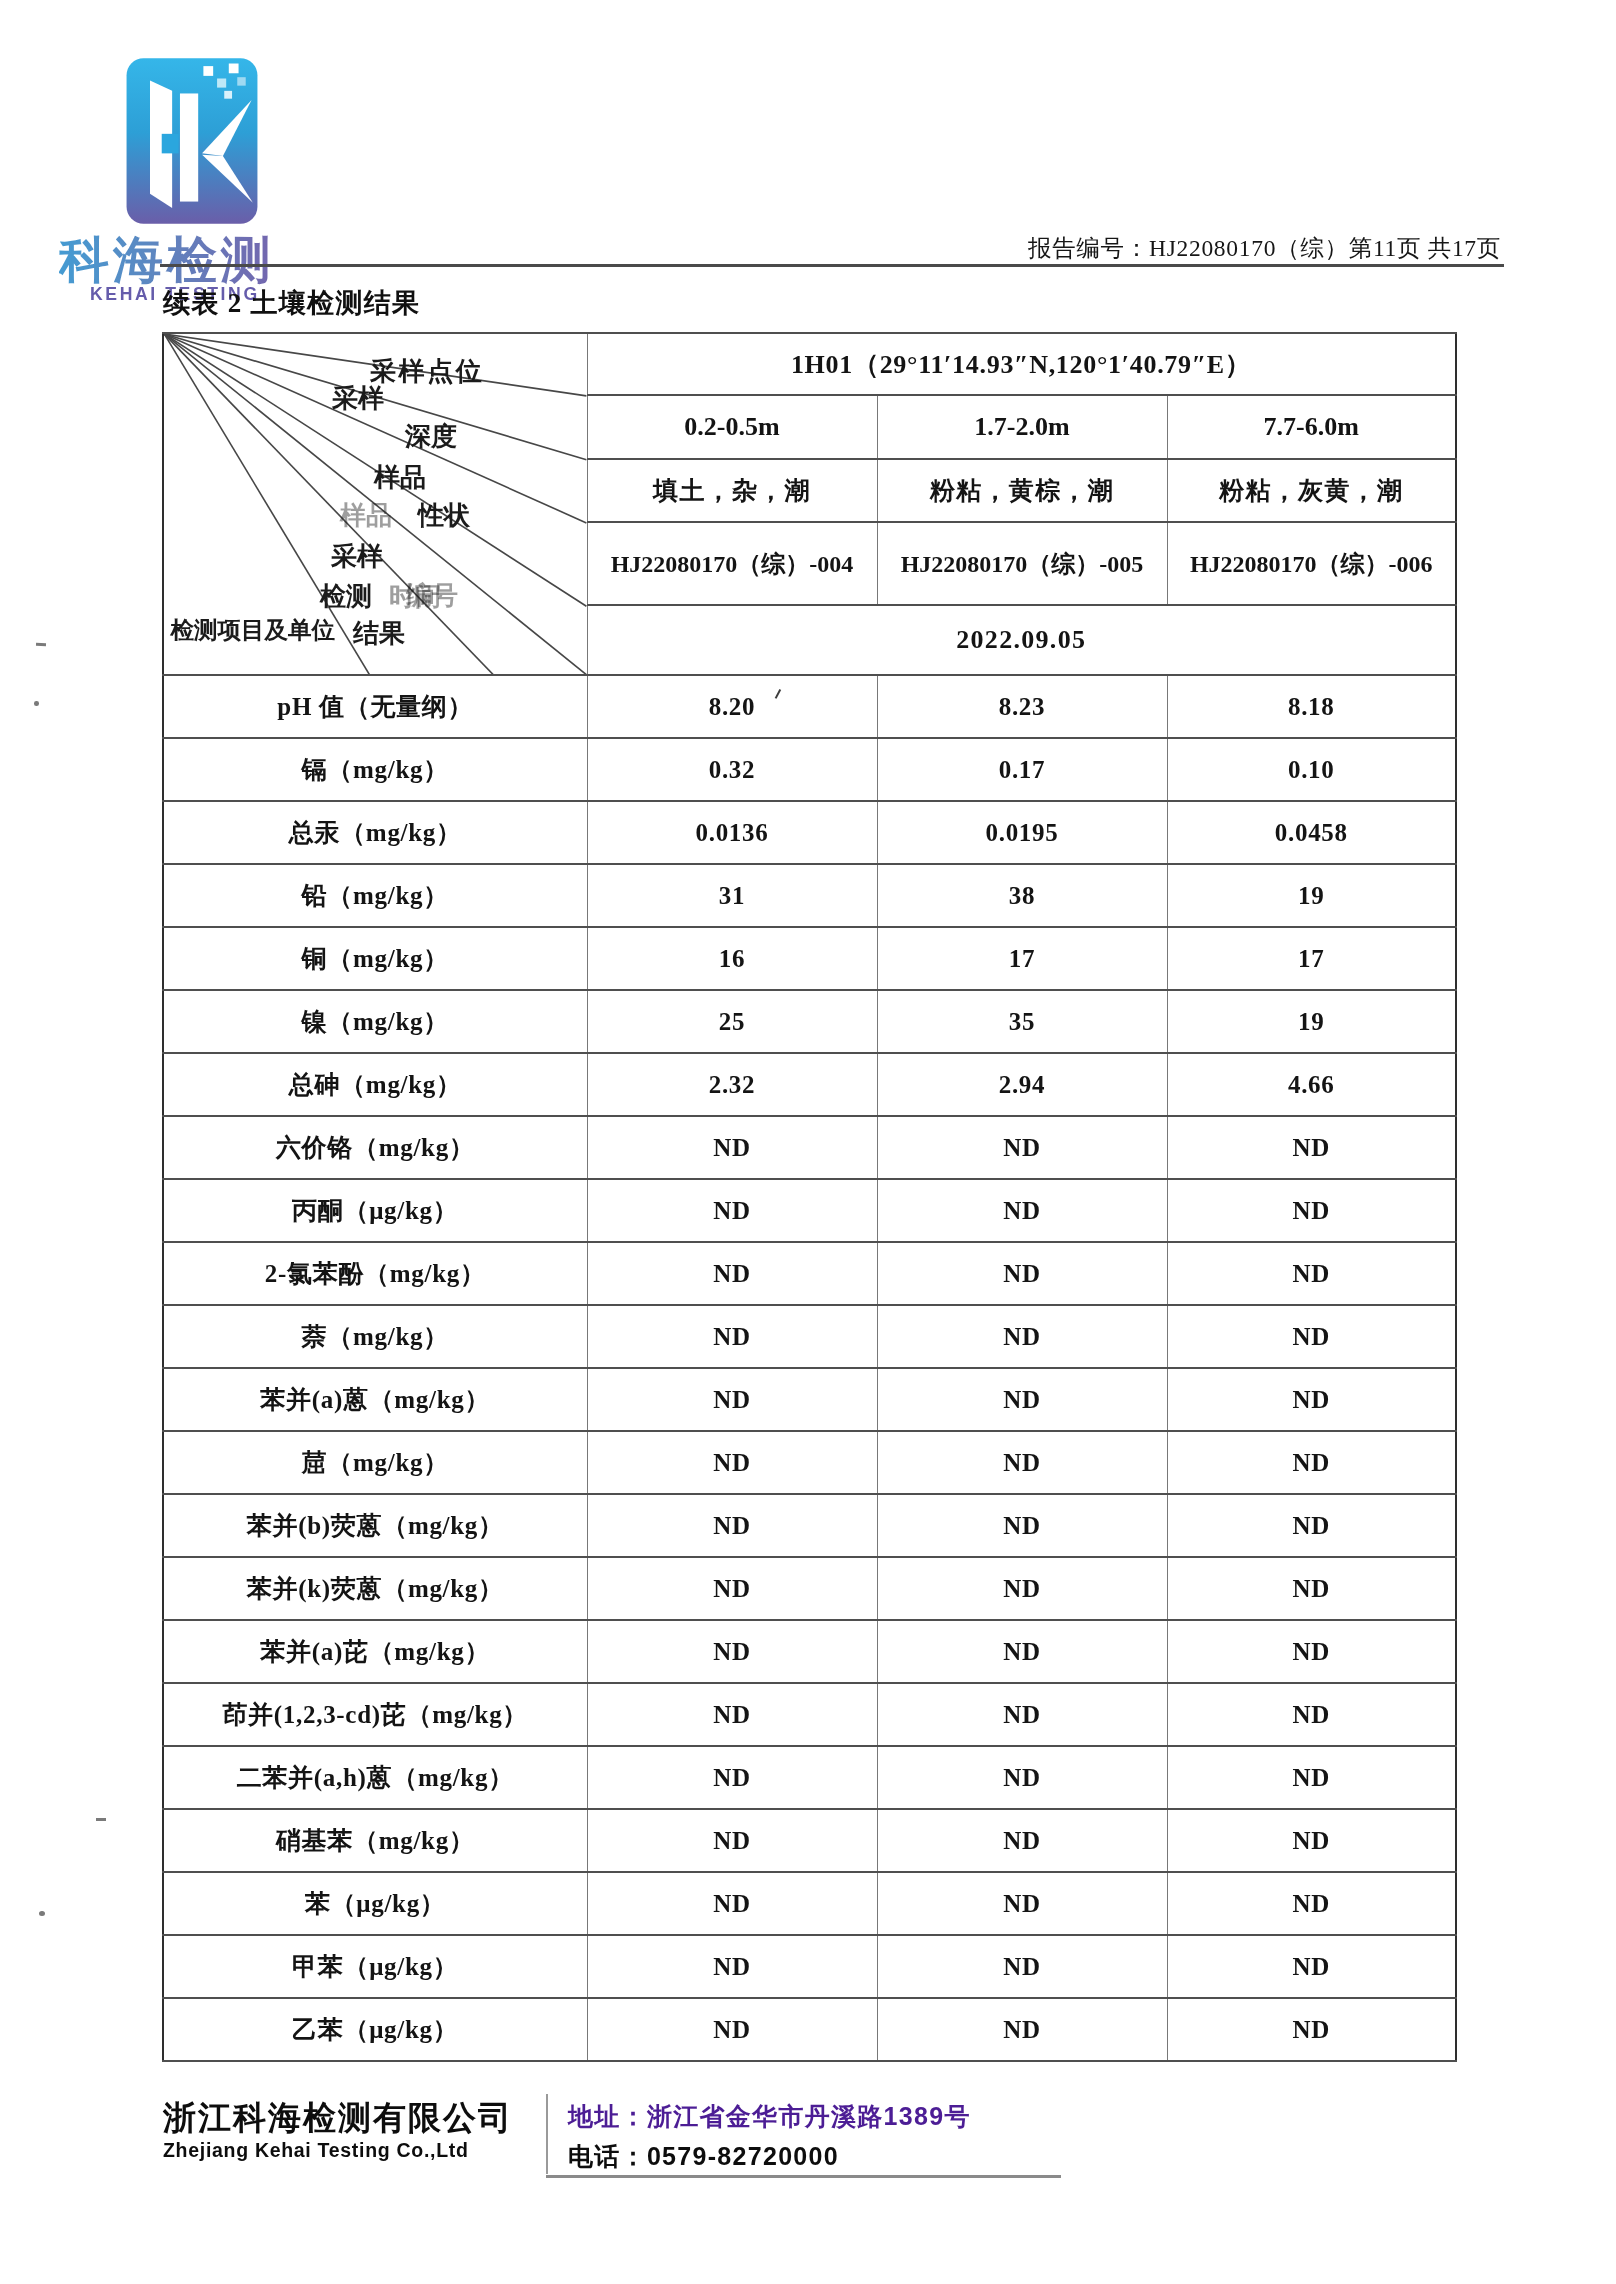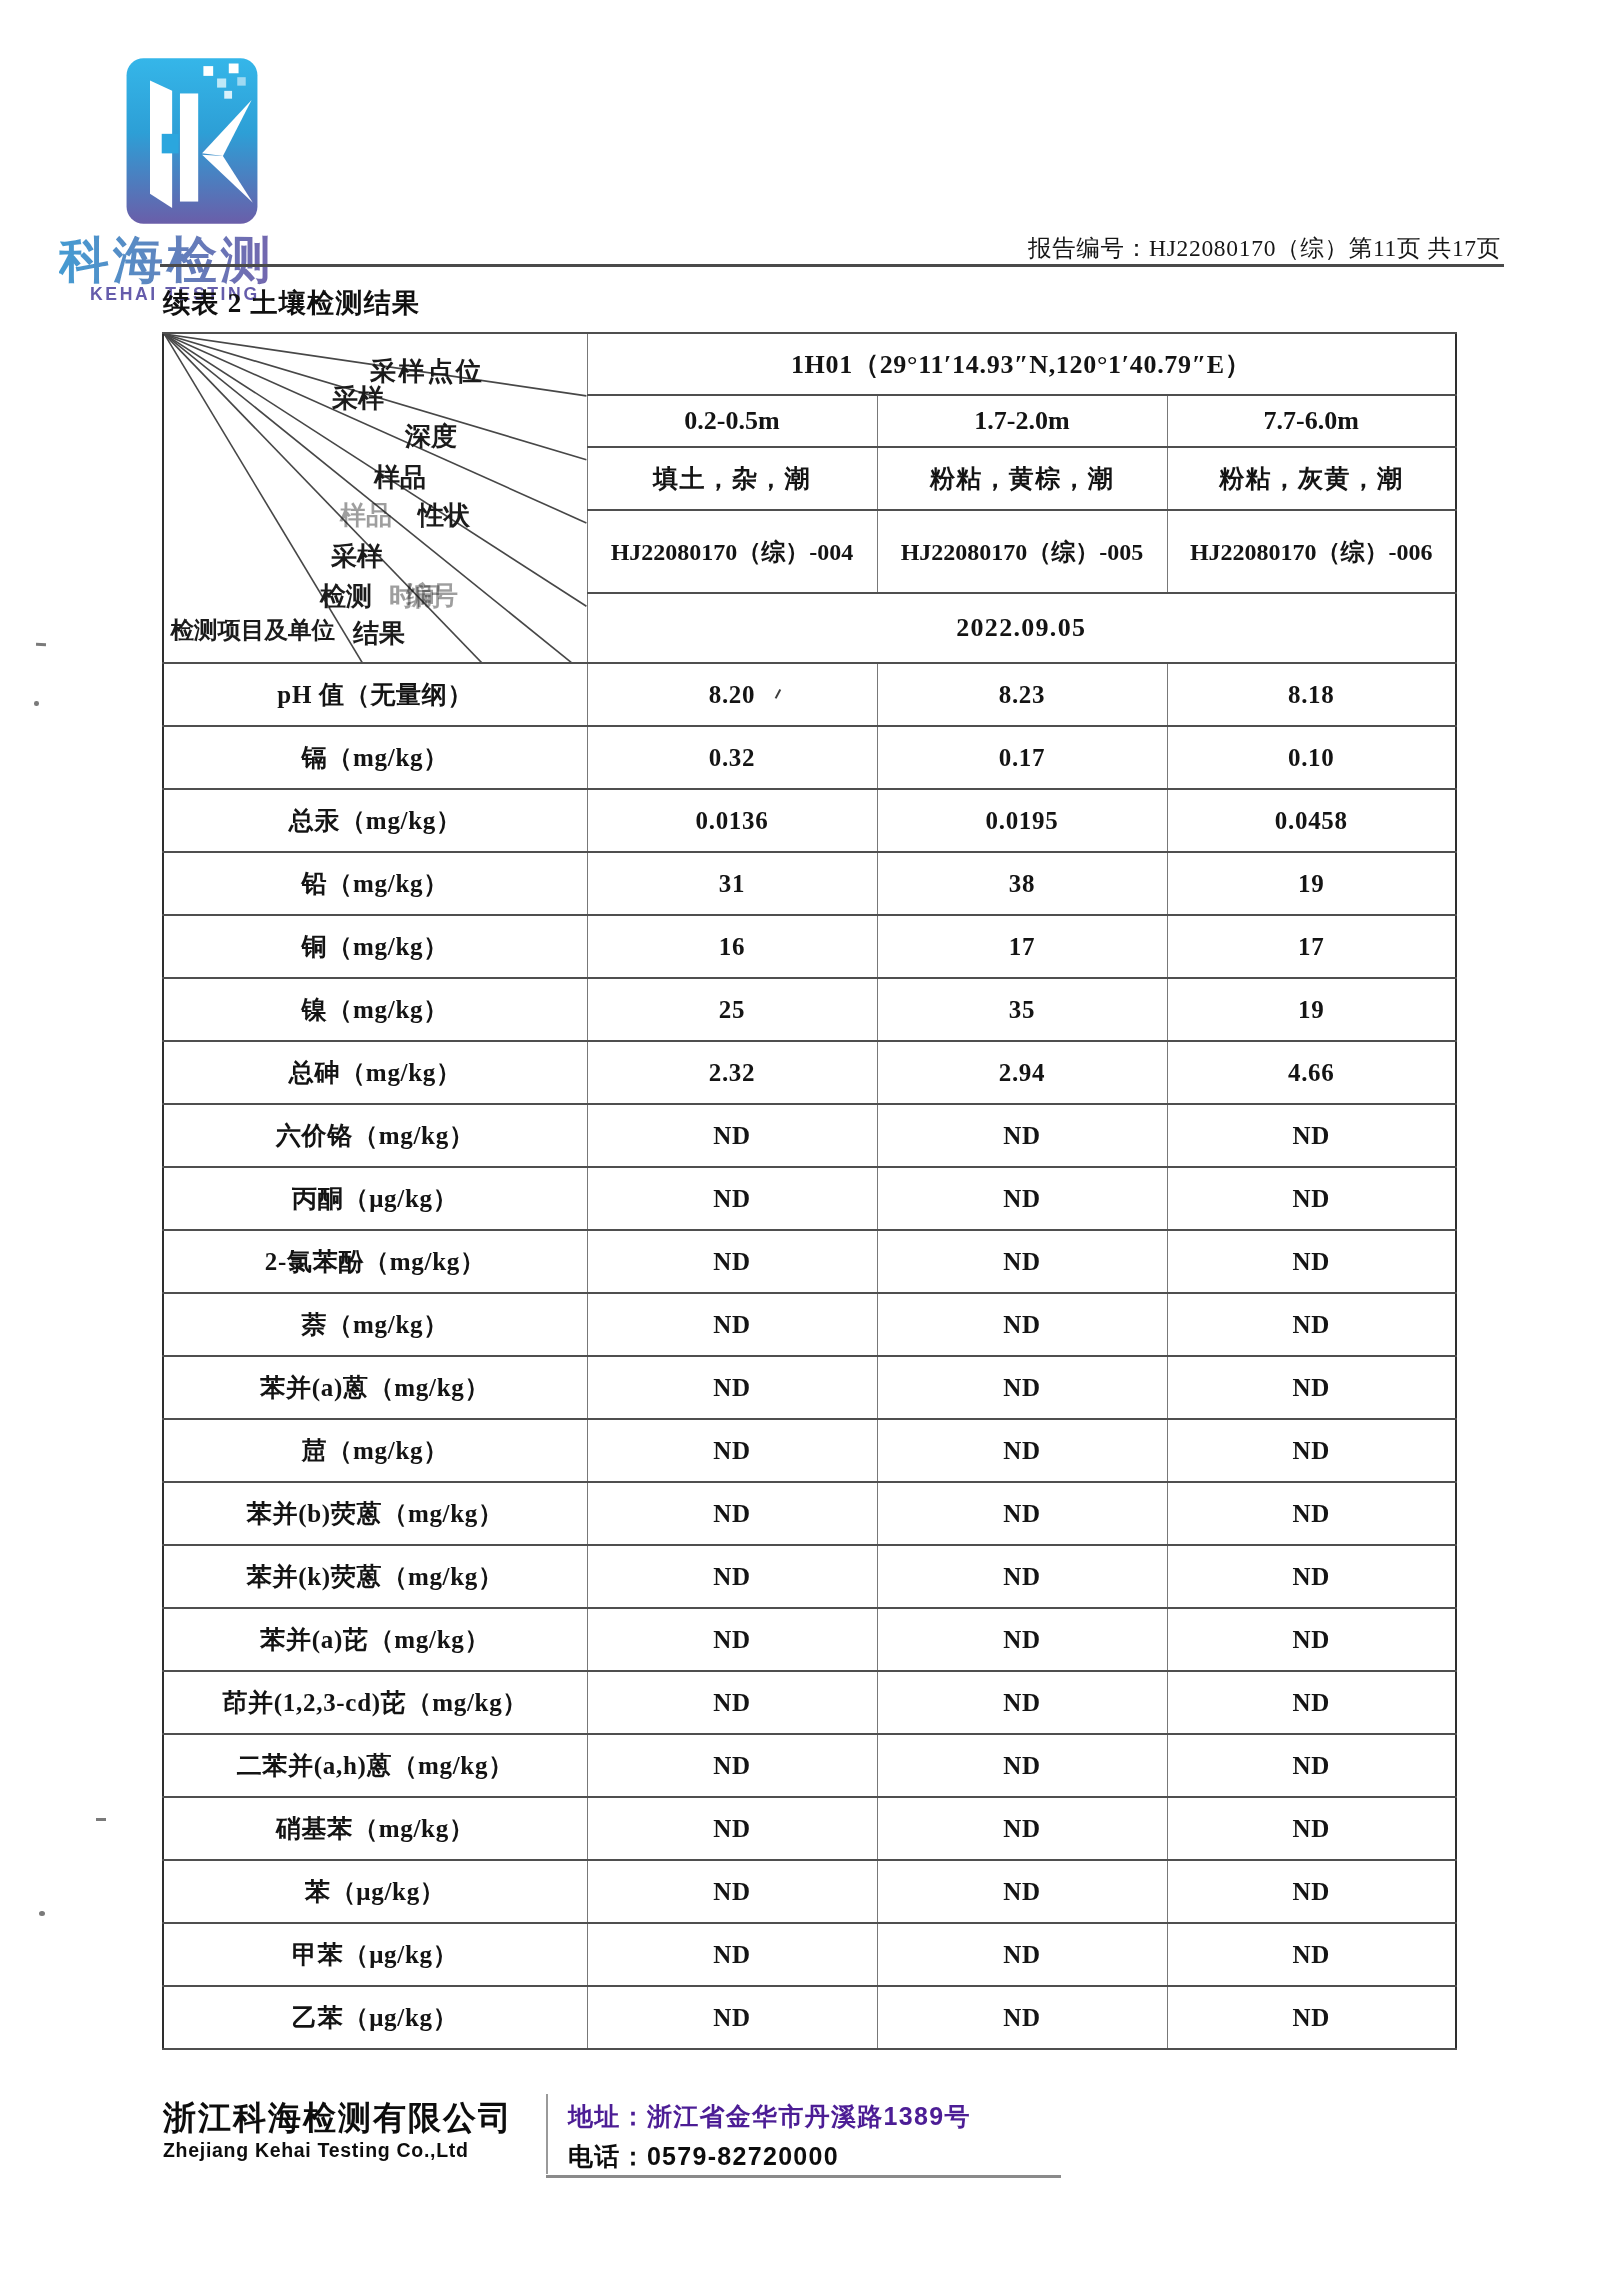--- a/index.html
+++ b/index.html
@@ -34,21 +34,21 @@
     position:absolute;left:162px;top:332px;width:1293px;
     border-collapse:collapse;table-layout:fixed;
     border:2.6px solid #2e2e2e;
   }
   table.results td{
     border-left:1.3px solid #787878;border-right:1.3px solid #787878;
     border-top:2px solid #4f4f4f;border-bottom:2px solid #4f4f4f;
     text-align:center;vertical-align:middle;font-weight:bold;color:#141414;
     padding:0;overflow:hidden;
   }
-  .rh1{height:62px}.rh2{height:52px}.rh3{height:63px}.rh4{height:83px}.rh5{height:70px}
+  .rh1{height:62px}.rh2{height:64px}.rh3{height:63px}.rh4{height:83px}.rh5{height:70px}
   .r-data{height:63px}
   td.c-loc{font-size:26px;letter-spacing:0.7px;}
   td.c-depth{font-size:26px;}
   td.c-prop{font-size:25px;letter-spacing:1.3px;}
   td.c-id{font-size:24px;}
   td.c-date{font-size:26px;letter-spacing:1.3px;}
   td.c-item{font-size:25px;letter-spacing:0.7px;}
   td.c-val{font-size:25px;letter-spacing:0.7px;}
 
   

